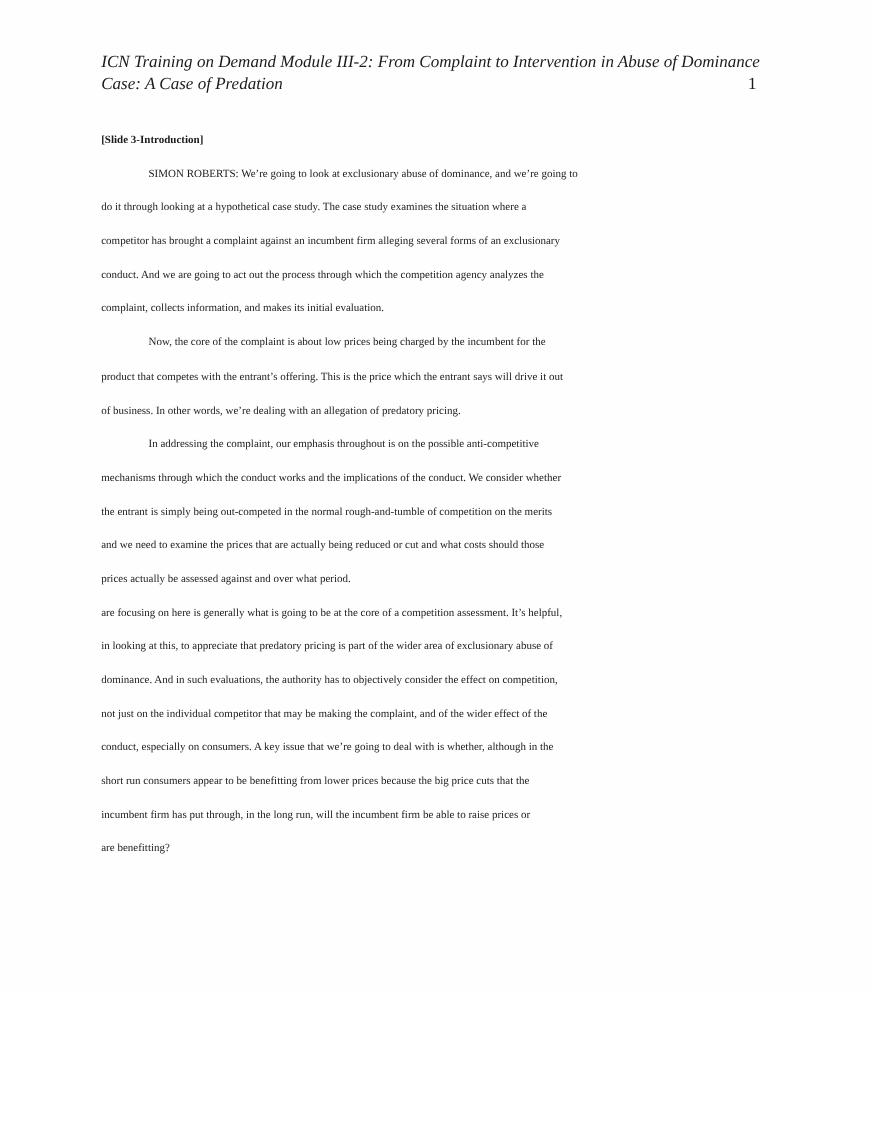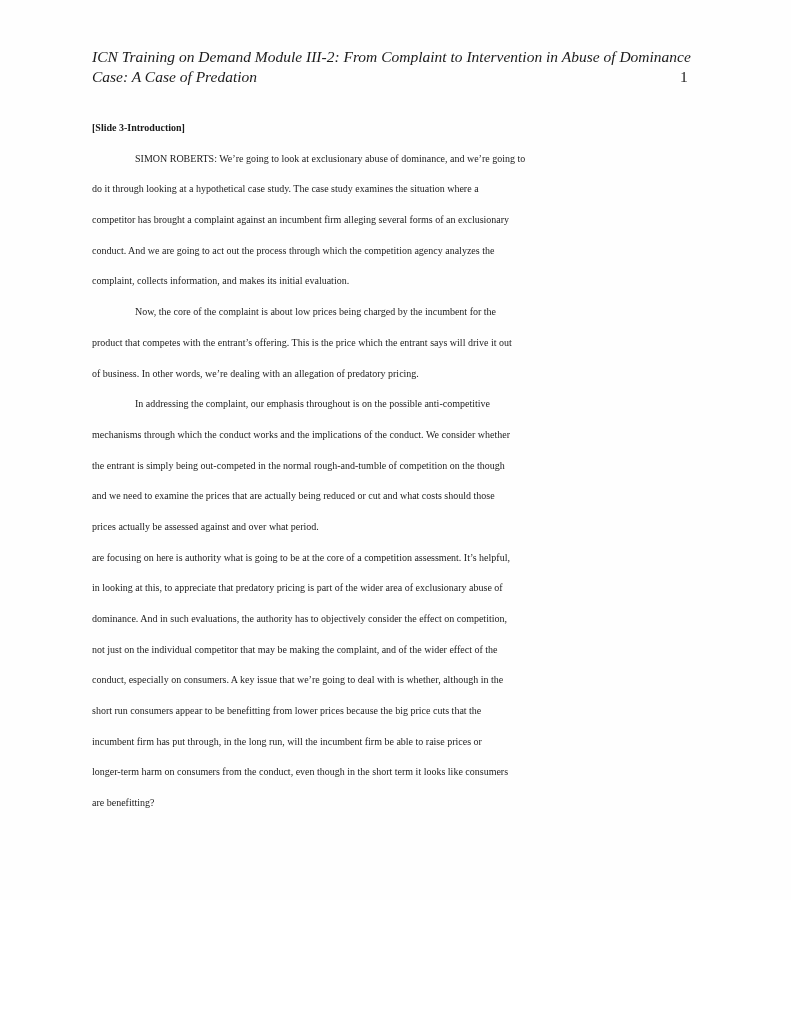--- a/index.html
+++ b/index.html
@@ -82,31 +82,30 @@
           <div class="line">complaint, collects information, and makes its initial evaluation.</div>
         </div>
         <div class="paragraph">
           <div class="line first">Now, the core of the complaint is about low prices being charged by the incumbent for the</div>
           <div class="line">product that competes with the entrant’s offering. This is the price which the entrant says will drive it out</div>
           <div class="line">of business. In other words, we’re dealing with an allegation of predatory pricing.</div>
         </div>
         <div class="paragraph">
           <div class="line first">In addressing the complaint, our emphasis throughout is on the possible anti-competitive</div>
           <div class="line">mechanisms through which the conduct works and the implications of the conduct. We consider whether</div>
-          <div class="line">the entrant is simply being out-competed in the normal rough-and-tumble of competition on the though</div>
+          <div class="line">the entrant is simply being out-competed in the normal rough-and-tumble of competition on the merits</div>
           <div class="line">and we need to examine the prices that are actually being reduced or cut and what costs should those</div>
           <div class="line">prices actually be assessed against and over what period.</div>
         </div>
         <div class="paragraph">
-          <div class="line">are focusing on here is authority what is going to be at the core of a competition assessment. It’s helpful,</div>
+          <div class="line">are focusing on here is generally what is going to be at the core of a competition assessment. It’s helpful,</div>
           <div class="line">in looking at this, to appreciate that predatory pricing is part of the wider area of exclusionary abuse of</div>
           <div class="line">dominance. And in such evaluations, the authority has to objectively consider the effect on competition,</div>
           <div class="line">not just on the individual competitor that may be making the complaint, and of the wider effect of the</div>
           <div class="line">conduct, especially on consumers. A key issue that we’re going to deal with is whether, although in the</div>
           <div class="line">short run consumers appear to be benefitting from lower prices because the big price cuts that the</div>
           <div class="line">incumbent firm has put through, in the long run, will the incumbent firm be able to raise prices or</div>
-          <div class="line">longer-term harm on consumers from the conduct, even though in the short term it looks like consumers</div>
           <div class="line">are benefitting?</div>
         </div>
       </div>
   </div>
 
 </div>
 
 </body></html>

